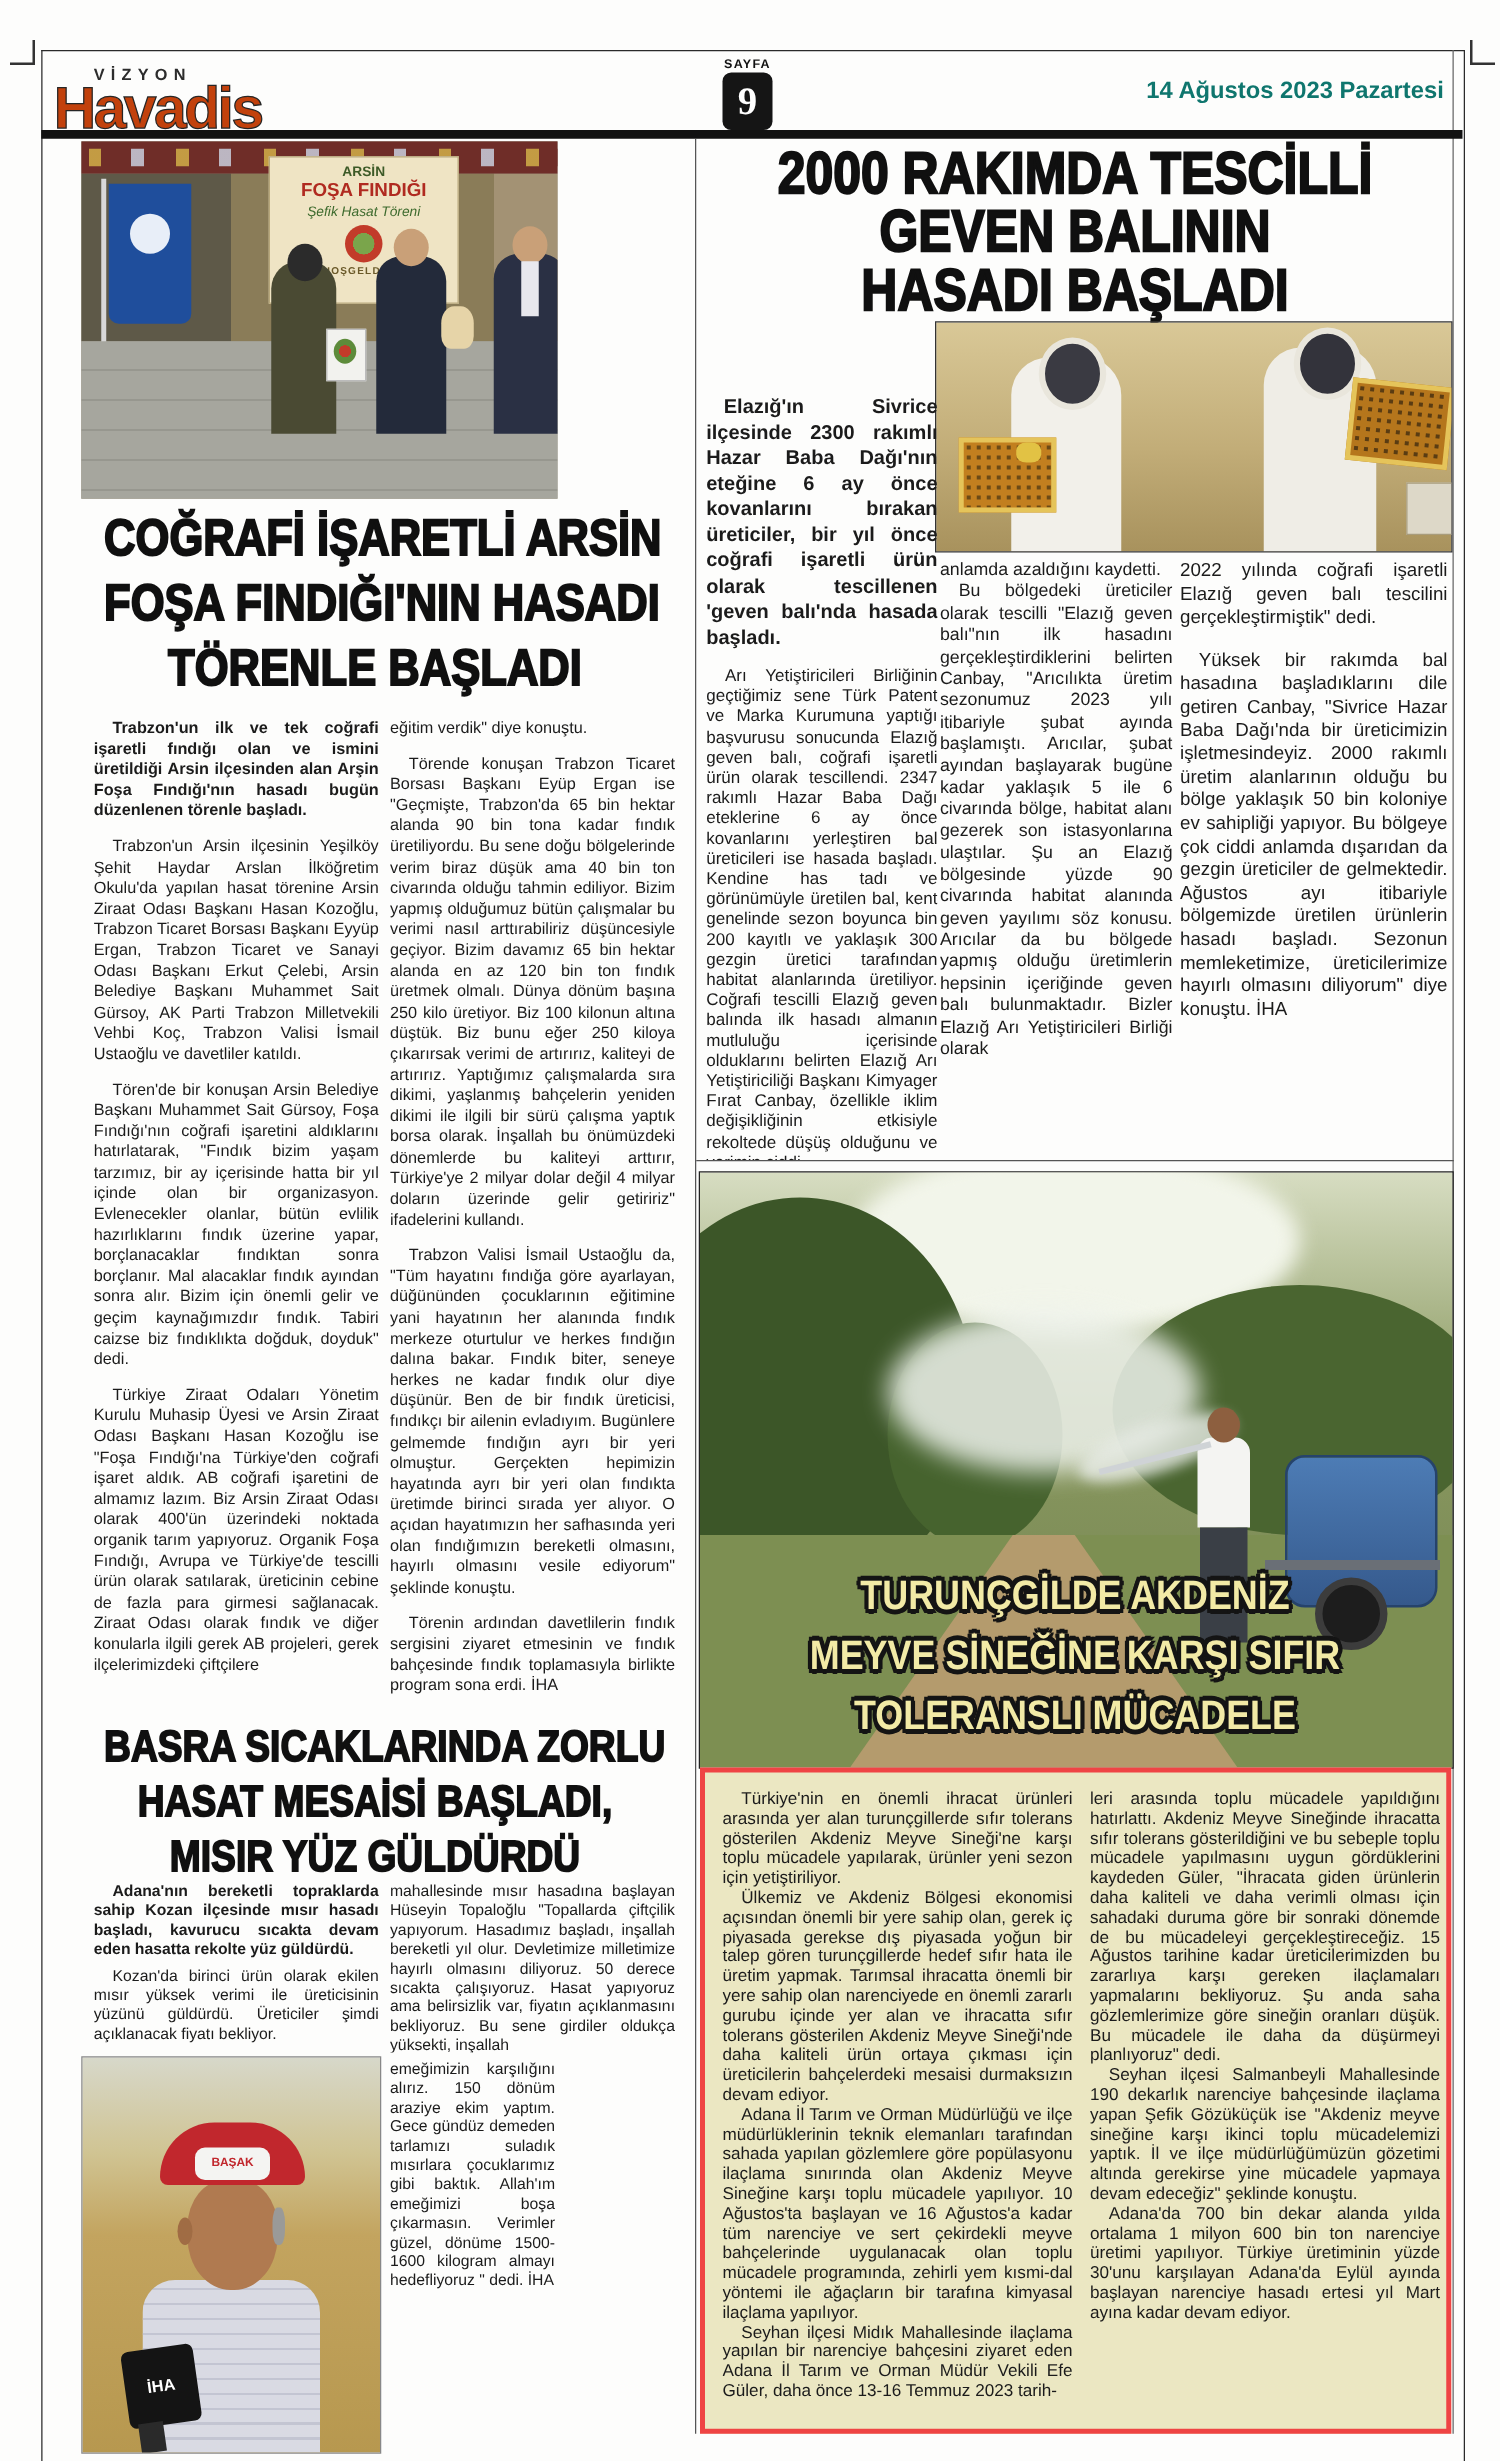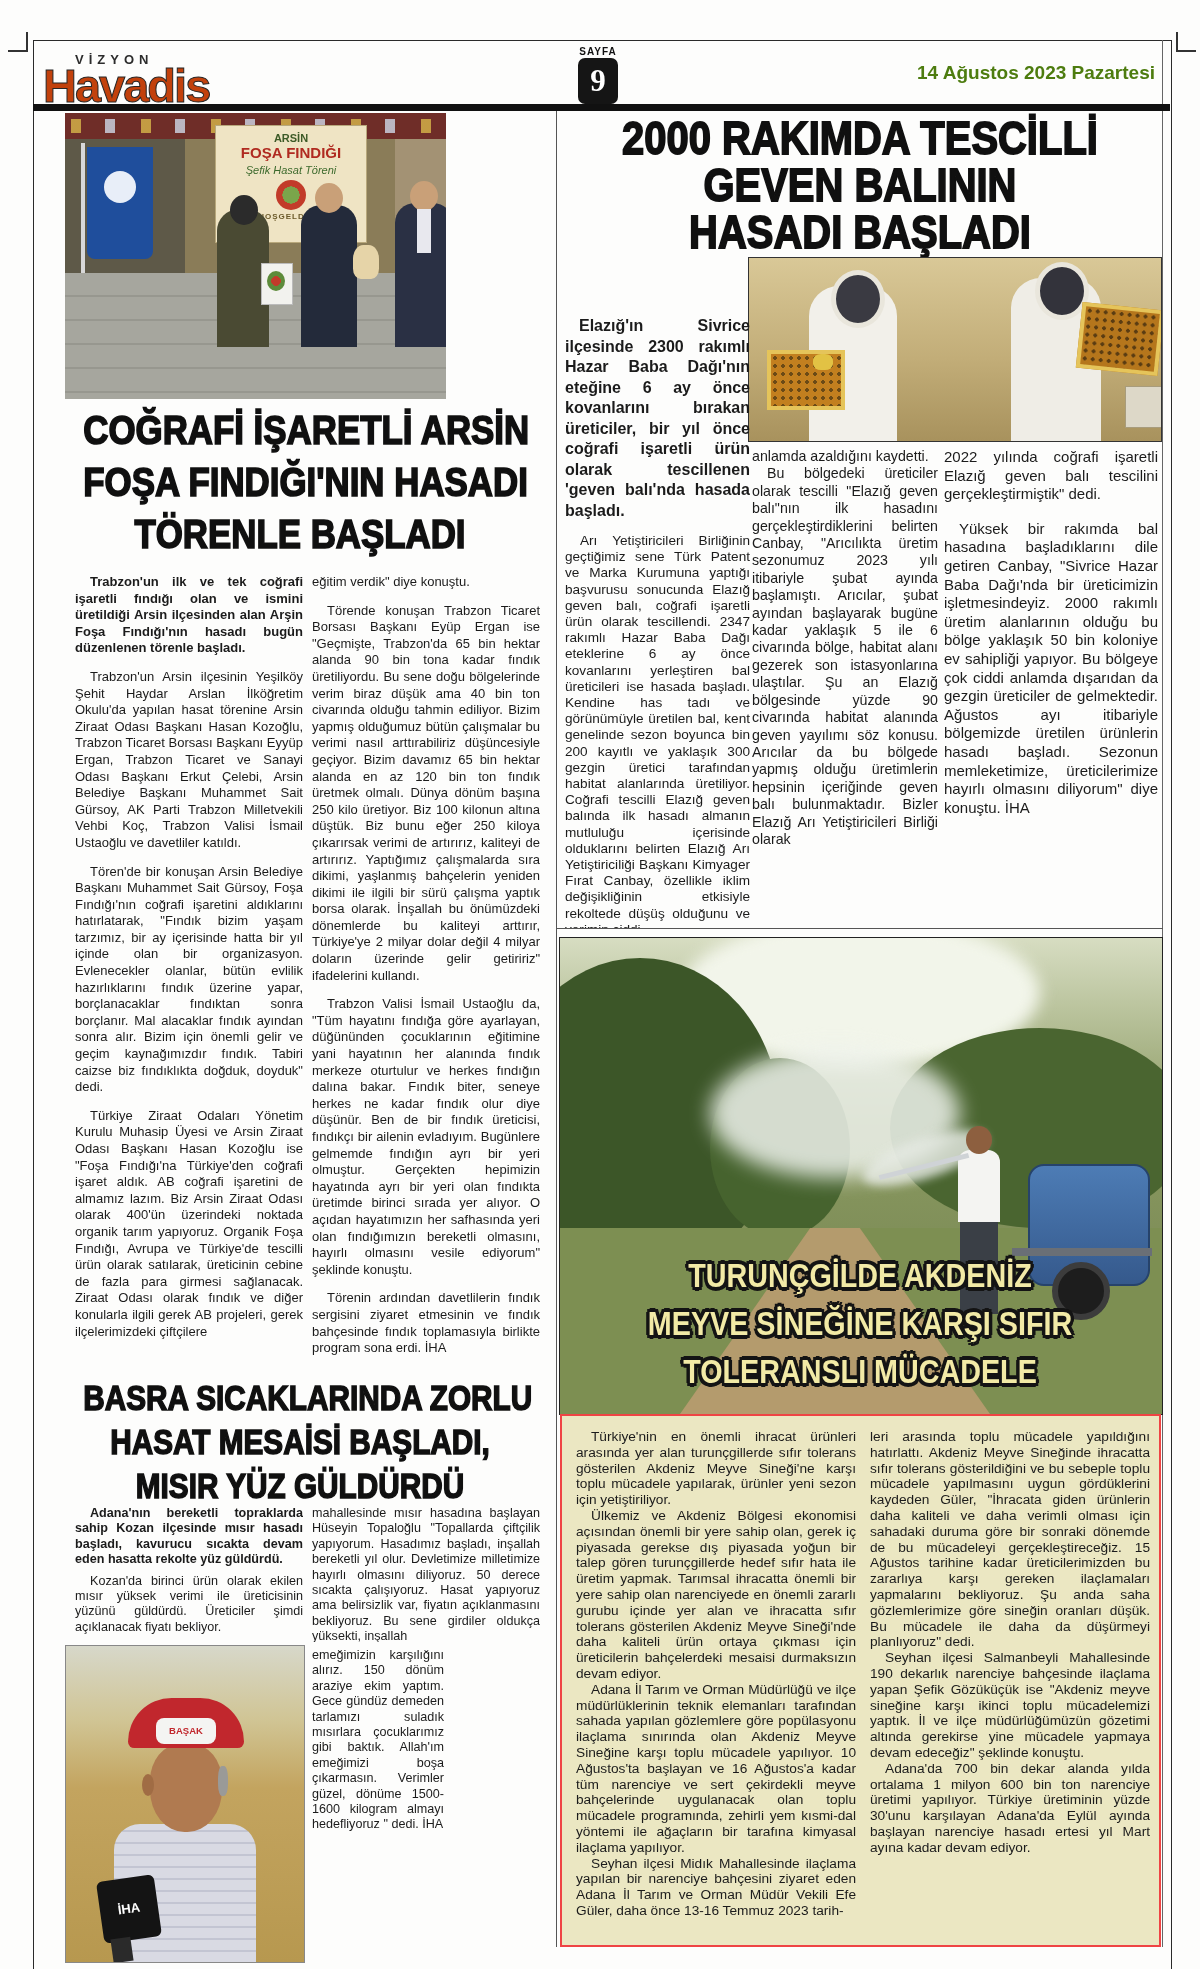--- a/index.html
+++ b/index.html
@@ -15,21 +15,21 @@
   .vdivider{left:556px;top:111px;width:1px;height:1836px;background:#555;}
   .hrule{left:557px;top:928px;width:606px;height:1px;background:#555;}
   .rightline{left:1162px;top:40px;width:1px;height:1907px;background:#666;}
   
   .brandtop{left:75px;top:52px;font-size:13px;font-weight:bold;letter-spacing:5px;color:#2c2c2c;}
   .brand{left:43px;top:58px;font-size:47px;font-weight:bold;letter-spacing:-2px;color:#c2410c;
          -webkit-text-stroke:1px #262626;}
   .sayfa{left:566px;top:46px;width:64px;text-align:center;font-size:10px;font-weight:bold;letter-spacing:1px;color:#111;}
   .badge{left:578px;top:58px;width:40px;height:46px;border-radius:7px;text-align:center;
          font-family:"Liberation Serif",serif;font-size:31px;font-weight:bold;color:#fff;line-height:46px;}
-  .date{left:855px;top:62px;width:300px;text-align:right;font-size:19px;font-weight:bold;color:#4d7c0f;}
+  .date{left:855px;top:62px;width:300px;text-align:right;font-size:19px;font-weight:bold;color:#0f766e;}
   
   .hl{font-weight:bold;text-align:center;color:#101010;}
   .hl .ln{display:block;transform:scaleX(.85);transform-origin:center;white-space:nowrap;}
   .hl-find{left:45px;top:404px;width:510px;font-size:41px;line-height:52px;-webkit-text-stroke:1.7px #101010;}
   .hl-geven{left:560px;top:114px;width:600px;font-size:47px;line-height:47px;-webkit-text-stroke:1.8px #101010;}
   .hl-misir{left:45px;top:1376px;width:510px;font-size:35px;line-height:44px;-webkit-text-stroke:1.5px #101010;}
   
   .col p{margin:0 0 12px 0;text-align:justify;text-indent:15px;}
   .col p.noind{text-indent:0;}
   .col p.tight{margin-bottom:0;}
@@ -47,21 +47,21 @@
         background:linear-gradient(180deg,#d9c897 0%,#c2ad78 55%,#a8925d 100%);}
   .orchard{left:559px;top:937px;width:602px;height:476px;border:1px solid #222;
            background:linear-gradient(180deg,#d7ddc2 0%,#8a9960 40%,#6f7f4e 100%);}
   .farmer{left:65px;top:1645px;width:238px;height:316px;border:1px solid #888;
           background:linear-gradient(180deg,#d7d8ca 0%,#d0c493 24%,#c3a45f 45%,#b7984f 100%);}
   .overlay{left:560px;top:1252px;width:600px;text-align:center;font-weight:bold;font-size:33px;line-height:48px;color:#f2eaa6;
     text-shadow:-3px -3px 0 #141414,3px -3px 0 #141414,-3px 3px 0 #141414,3px 3px 0 #141414,
                  0 4px 0 #141414,0 -4px 0 #141414,4px 0 0 #141414,-4px 0 0 #141414;}
   .overlay .ln{display:block;transform:scaleX(.87);transform-origin:center;white-space:nowrap;}
   
-  .turunbox{left:560px;top:1414px;width:601px;height:533px;border:2px solid #ef4444;box-sizing:border-box;}
+  .turunbox{left:560px;top:1414px;width:601px;height:533px;border:4px solid #ef4444;box-sizing:border-box;}
   
   .sh{position:absolute;}
   .round{border-radius:50%;}
 </style>
 </head>
 <body>
 
 <div class="abs frame"></div>
 <div class="abs cropmark cm-l"></div>
 <div class="abs cropmark cm-r"></div>

